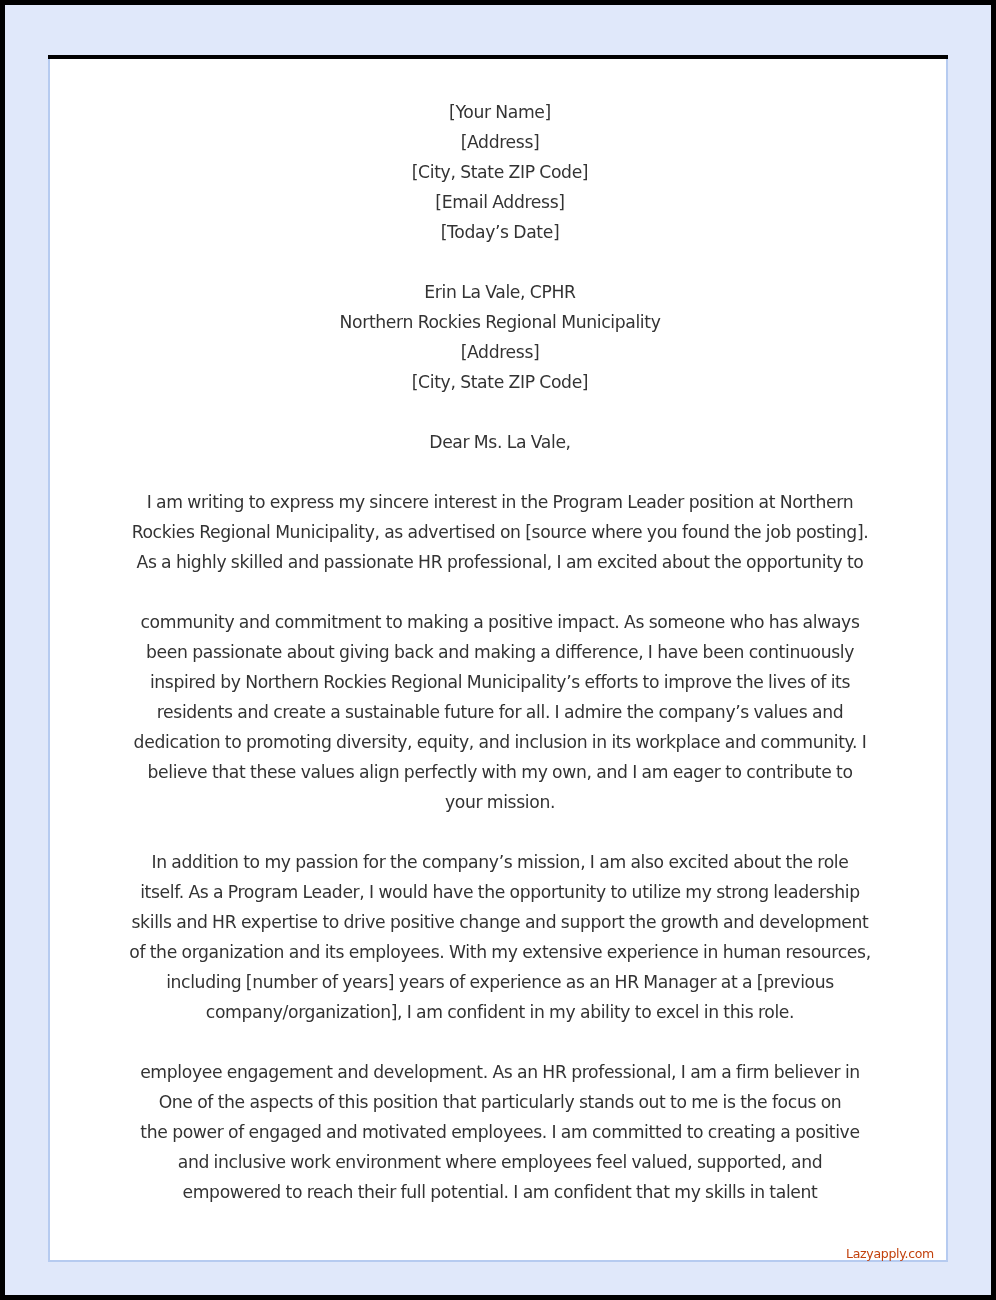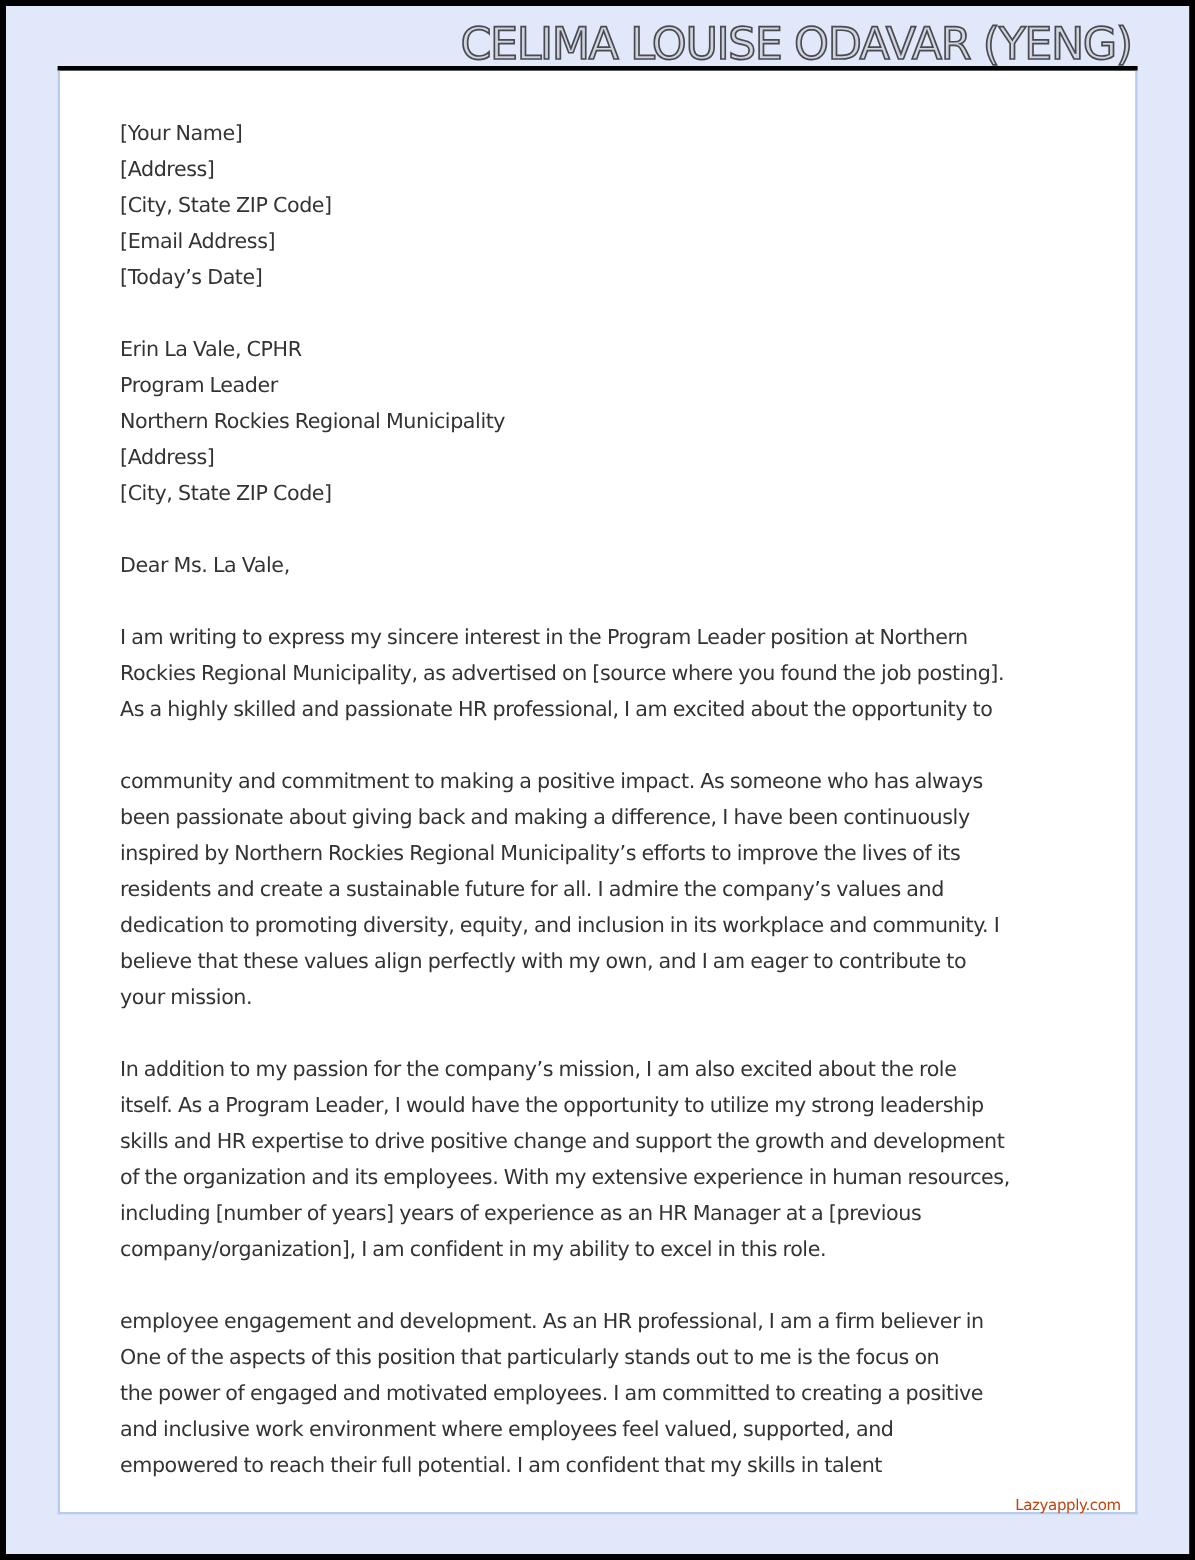--- a/index.html
+++ b/index.html
@@ -64,20 +64,21 @@
       font-family: "DejaVu Sans", sans-serif;
       font-size: 17.2px;
       line-height: 30px;
       color: #333333;
       letter-spacing: -0.35px;
       word-spacing: -0.5px;
       z-index: 2;
     }
     .letter .block {
       margin: 0 0 30px 0;
+      text-align: center;
     }
     .letter .line {
       display: block;
       white-space: nowrap;
     }
     .watermark {
       position: absolute;
       left: 841px;
       top: 1241px;
       font-family: "DejaVu Sans", sans-serif;
@@ -85,39 +86,37 @@
       color: #c2410c;
       letter-spacing: -0.3px;
       z-index: 3;
     }
   </style>
 </head>
 <body>
 
 <div class="frame">
 
-  <h1 class="title">CELIMA LOUISE ODAVAR (YENG)</h1>
 
   <div class="top-bar"></div>
 
   <div class="card"></div>
 
   <div class="letter">
 
     <div class="block">
       <span class="line">[Your Name]</span>
       <span class="line">[Address]</span>
       <span class="line">[City, State ZIP Code]</span>
       <span class="line">[Email Address]</span>
       <span class="line">[Today’s Date]</span>
     </div>
 
     <div class="block">
       <span class="line">Erin La Vale, CPHR</span>
-      <span class="line">Program Leader</span>
       <span class="line">Northern Rockies Regional Municipality</span>
       <span class="line">[Address]</span>
       <span class="line">[City, State ZIP Code]</span>
     </div>
 
     <div class="block">
       <span class="line">Dear Ms. La Vale,</span>
     </div>
 
     <div class="block">

